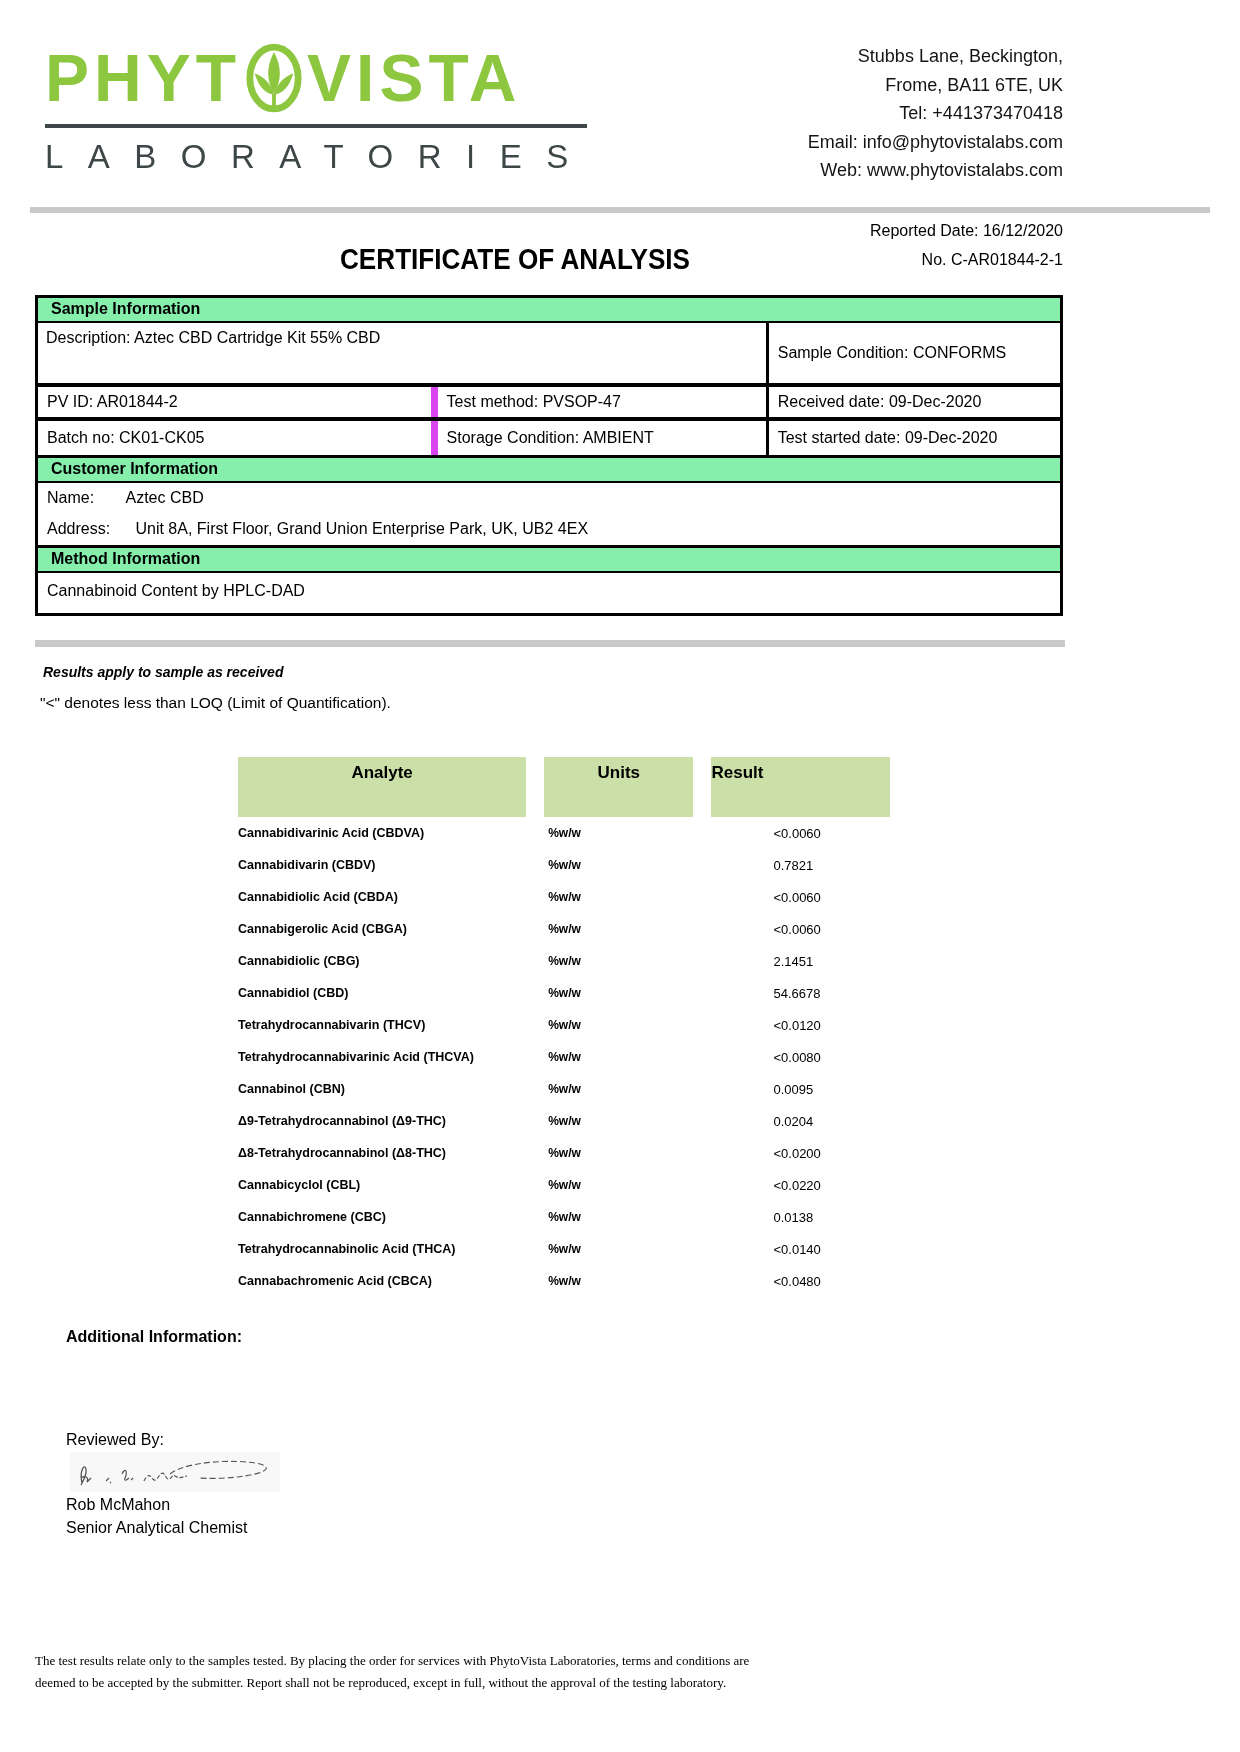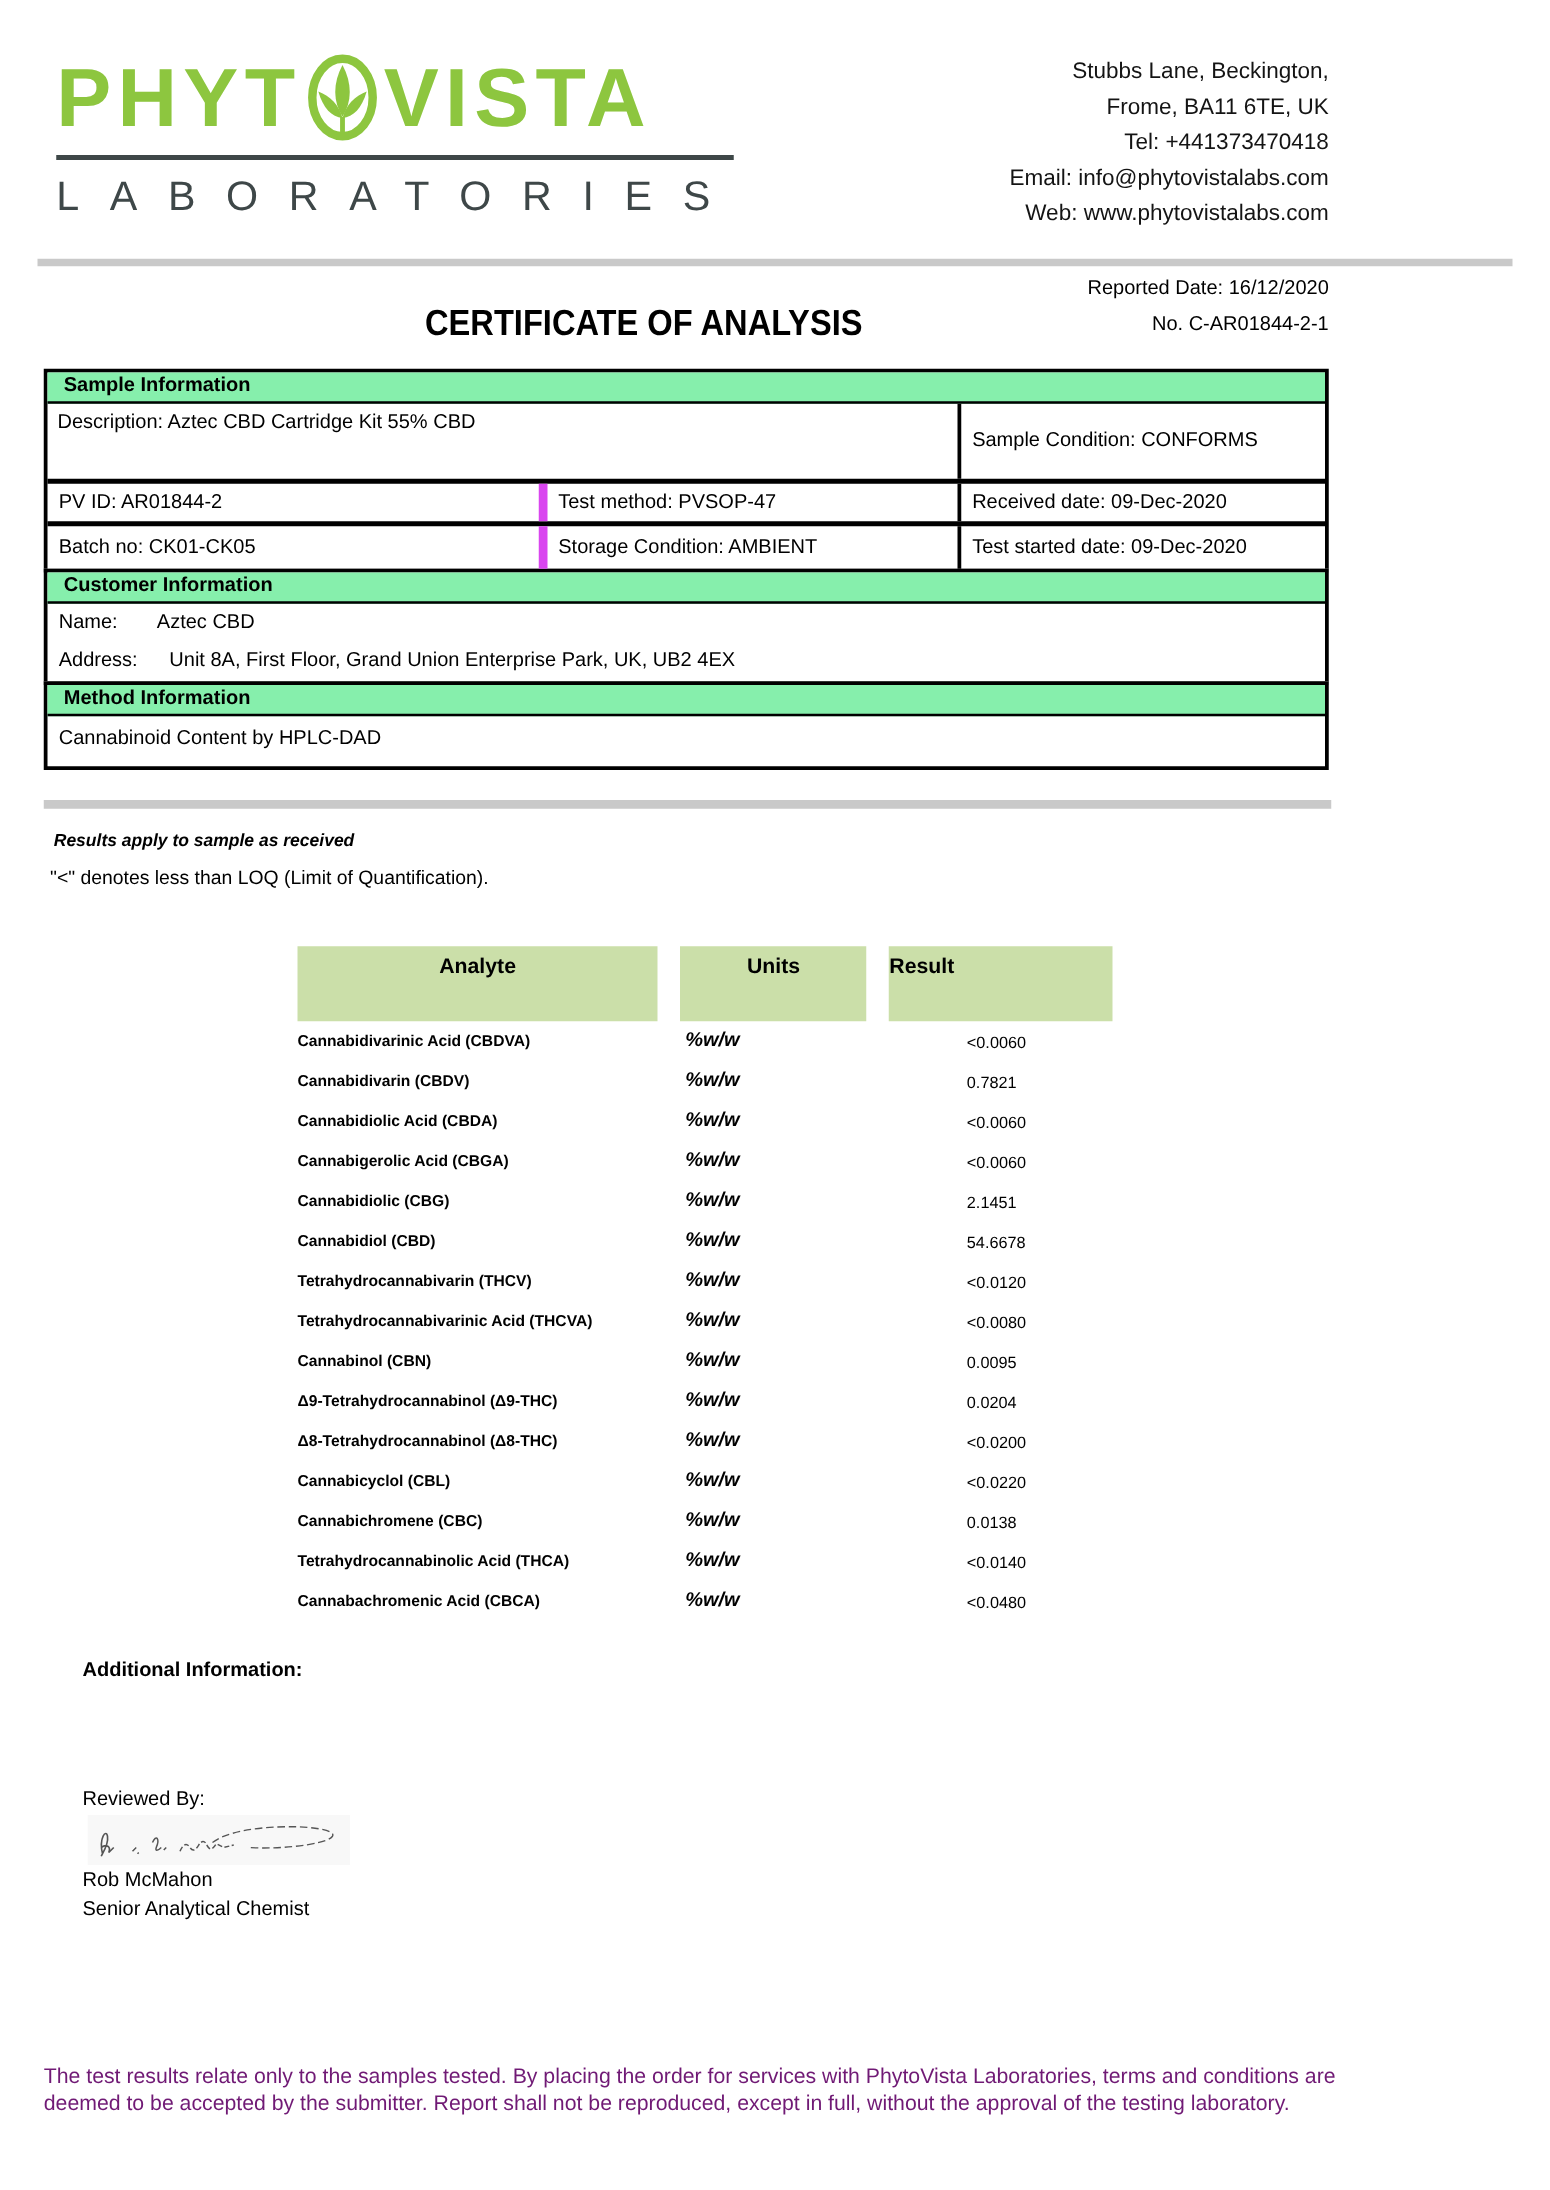--- a/index.html
+++ b/index.html
@@ -57,32 +57,32 @@
 
   
   .results { position:absolute; left:238px; top:757px; width:652px; }
   .r-head { display:flex; gap:18px; height:60px; }
   .rh { background:#cbdfa9; font-weight:700; font-size:17px; padding-top:6px; }
   .rh1 { width:44.2%; text-align:center; }
   .rh2 { width:22.9%; text-align:center; }
   .rh3 { flex:1; padding-right:28px; }
   .r-row { display:flex; height:32px; align-items:center; }
   .rc.a { width:44.2%; font-size:12.5px; font-weight:700; }
-  .rc.u { width:22.9%; font-size:16px; font-weight:700; padding-left:22px;font-style:italic; }
+  .rc.u { width:22.9%; font-size:12px; font-weight:700; padding-left:22px; }
   .rc.r { flex:1; font-size:13px; padding-left:98px; }
 
   
   .additional { position:absolute; left:66px; top:1328px; font-size:16px; font-weight:700; }
   .reviewed { position:absolute; left:66px; top:1431px; font-size:16px; }
   .signature { position:absolute; left:70px; top:1452px; width:210px; height:40px; }
   .reviewer { position:absolute; left:66px; top:1496px; font-size:16px; }
   .reviewer-title { position:absolute; left:66px; top:1519px; font-size:16px; }
 
   
-  .disclaimer { position:absolute; left:35px; top:1650px; font-size:17px; line-height:22px; color:#701a75; }
+  .disclaimer { position:absolute; left:35px; top:1650px; font-size:13px; line-height:22px; color:#000000;font-family:Liberation Serif, serif; }
 </style>
 </head>
 <body>
 
 <div class="page">
 
   <div class="logo">
     <div class="brand">
       <span>PHYT</span>
       <svg class="leaf" viewBox="0 0 60 74">

